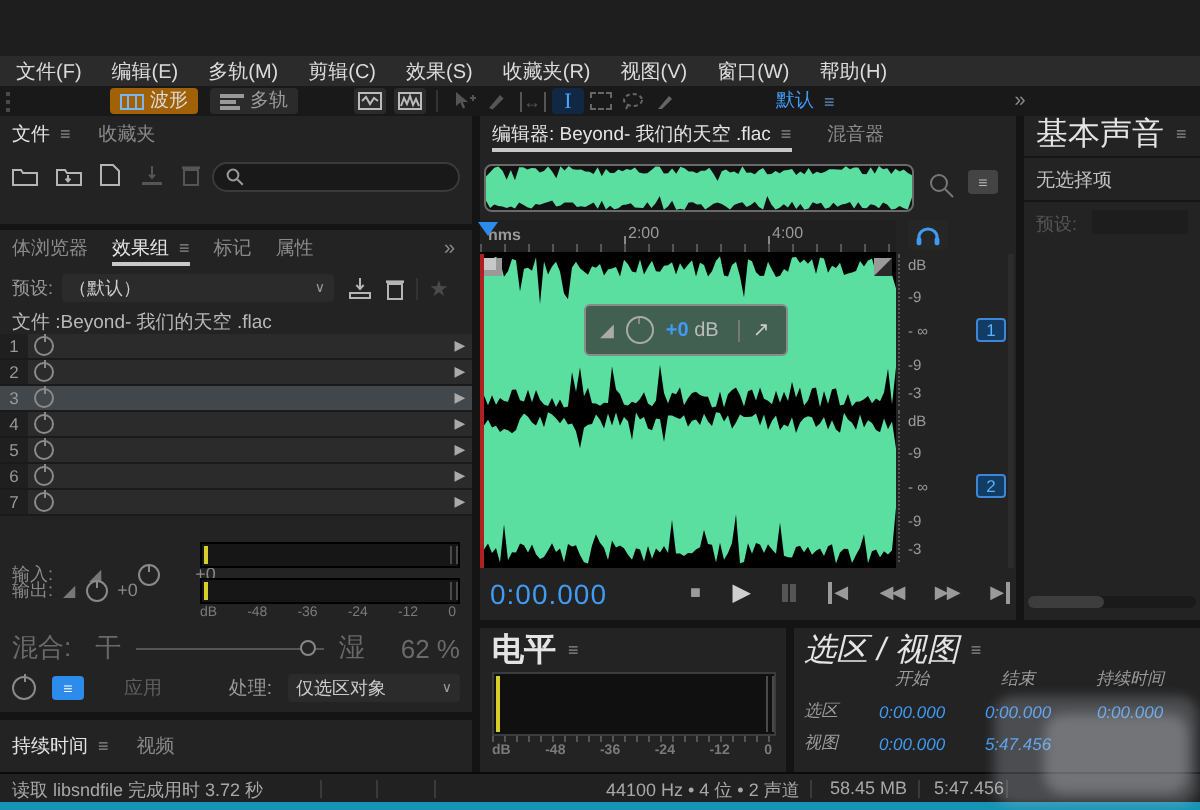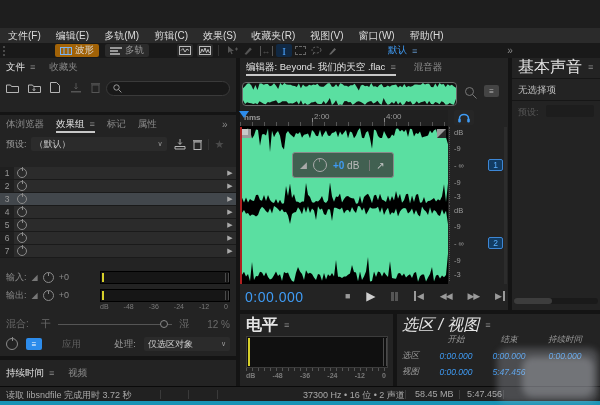--- a/index.html
+++ b/index.html
@@ -236,20 +236,21 @@
             <path d="M6 0 v5 M4.2 3.5 L6 5.5 L7.8 3.5" fill="none" stroke="#b5b5b5"></path>
             <path d="M1 7.5 h10 v2.5 h-10 Z" fill="none" stroke="#b5b5b5"></path>
           </svg>
         <svg width="9" height="11" style="margin-left:7px;">
             <rect x="1" y="3" width="7" height="7.5" fill="none" stroke="#b5b5b5"></rect>
             <rect x="0" y="1.2" width="9" height="1.3" fill="#b5b5b5"></rect>
           </svg>
         <span class="vsep" style="margin:0 6px;"></span>
         <span style="color:#4a4a4a;font-size:11px;">★</span>
       </div>
+      <div style="position:absolute;left:6px;top:40px;font-size:9.5px;color:#b8b8b8;">文件 :Beyond- 我们的天空 .flac</div>
 
       <div style="position:absolute;left:0;top:52px;width:236px;">
         <div class="fxrow">
           <span class="fxnum">1</span>
           <span class="fxpwr">
               <span class="pwr"></span>
             </span>
           <span class="fxslot"></span>
           <span class="fxarw">▶</span>
         </div>
@@ -296,21 +297,21 @@
         <div class="fxrow">
           <span class="fxnum">7</span>
           <span class="fxpwr">
               <span class="pwr"></span>
             </span>
           <span class="fxslot"></span>
           <span class="fxarw">▶</span>
         </div>
       </div>
 
-      <div class="flex" style="position:absolute;left:6px;top:155px;height:14px;gap:5px;font-size:9px;color:#8a8a8a;">
+      <div class="flex" style="position:absolute;left:6px;top:165px;height:14px;gap:18px;font-size:9px;color:#8a8a8a;">
         <span>输入:</span>
         <span style="color:#777;font-size:8px;">◢</span>
         <span class="knob"></span>
         <span>+0</span>
       </div>
       <div class="meterbox" style="position:absolute;left:100px;top:156px;width:128px;height:11px;"></div>
       <div class="flex" style="position:absolute;left:6px;top:173px;height:14px;gap:5px;font-size:9px;color:#8a8a8a;">
         <span>输出:</span>
         <span style="color:#777;font-size:8px;">◢</span>
         <span class="knob"></span>
@@ -319,28 +320,28 @@
       <div class="meterbox" style="position:absolute;left:100px;top:174px;width:128px;height:11px;"></div>
       <div class="scalerow" style="position:absolute;left:100px;top:188px;width:128px;">
         <span>dB</span>
         <span>-48</span>
         <span>-36</span>
         <span>-24</span>
         <span>-12</span>
         <span>0</span>
       </div>
 
-      <div class="flex" style="position:absolute;left:6px;top:202px;height:14px;width:224px;font-size:10px;color:#6a6a6a;">
+      <div class="flex" style="position:absolute;left:6px;top:202px;height:14px;width:224px;font-size:13px;color:#6a6a6a;">
         <span>混合:</span>
         <span style="margin-left:12px;">干</span>
         <span style="flex:1;height:1px;background:#555;margin:0 7px;position:relative;">
           <span style="position:absolute;right:4px;top:-3.5px;width:6px;height:6px;border:1px solid #888;border-radius:50%;background:#232323;"></span>
         </span>
         <span>湿</span>
-        <span style="margin-left:18px;">12 %</span>
+        <span style="margin-left:18px;">62 %</span>
       </div>
 
       <div class="flex" style="position:absolute;left:6px;top:221px;height:16px;width:224px;gap:8px;font-size:9.5px;">
         <span class="pwr" style="width:10px;height:10px;"></span>
         <span class="bluebtn" style="width:16px;height:12px;">
           <span>≡</span>
         </span>
         <span class="dim" style="margin-left:12px;font-family:Liberation Serif, serif;">应用</span>
         <span class="gray" style="margin-left:auto;">处理:</span>
         <span class="selbox" style="width:86px;height:14px;">
@@ -507,21 +508,21 @@
         <span style="position:absolute;left:0;top:0;width:38px;height:6px;background:#3d3d3d;border-radius:3px;display:block;"></span>
       </div>
     </div>
   </div>
 
   <div class="abs statusbar">
     <span style="position:absolute;left:6px;top:2px;">读取 libsndfile 完成用时 3.72 秒</span>
     <span class="ssep" style="left:160px;"></span>
     <span class="ssep" style="left:188px;"></span>
     <span class="ssep" style="left:217px;"></span>
-    <span style="position:absolute;left:303px;top:2px;">37300 Hz • 16 位 • 2 声道</span>
+    <span style="position:absolute;left:303px;top:2px;">44100 Hz • 4 位 • 2 声道</span>
     <span class="ssep" style="left:405px;"></span>
     <span style="position:absolute;left:415px;top:2px;">58.45 MB</span>
     <span class="ssep" style="left:459px;"></span>
     <span style="position:absolute;left:467px;top:2px;">5:47.456</span>
     <span class="ssep" style="left:503px;"></span>
     <span style="position:absolute;left:510px;top:2px;margin-top:15px;">9.57 GB</span>
   </div>
   <div class="abs bottomedge"></div>
 
   <div class="wm" style="left:497px;top:348px;width:102px;height:55px;background:rgba(198,204,214,0.25);"></div>

